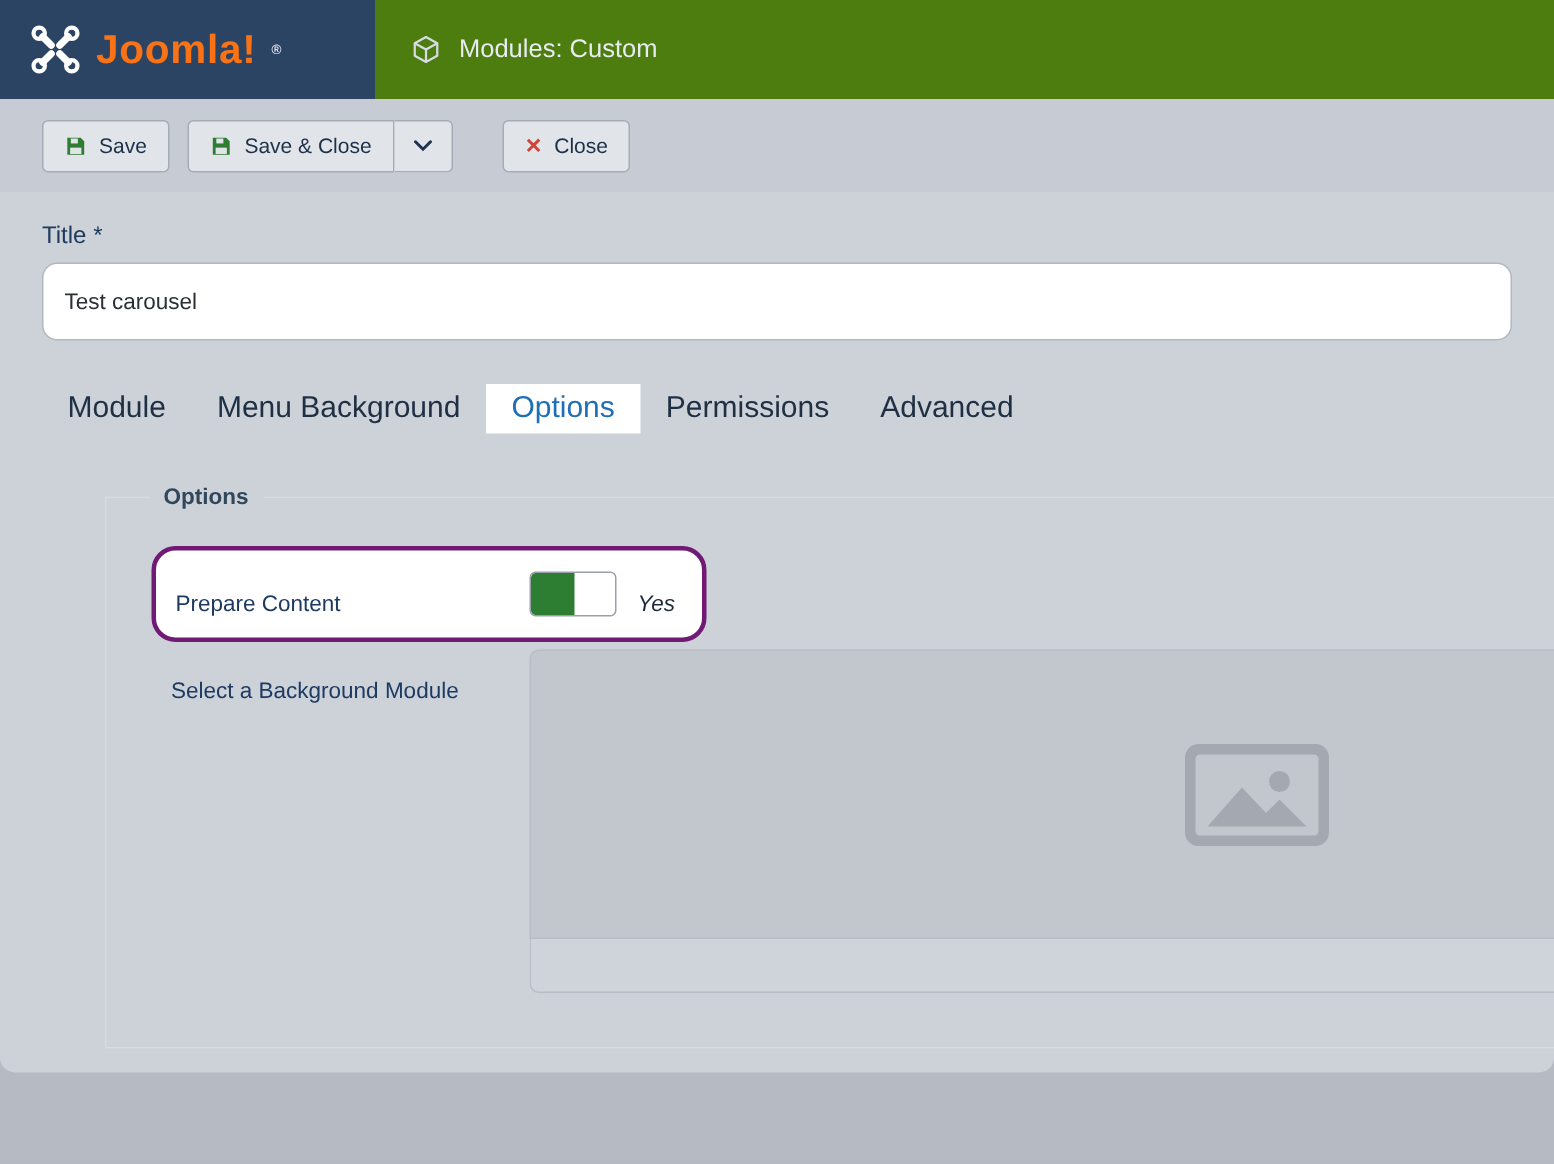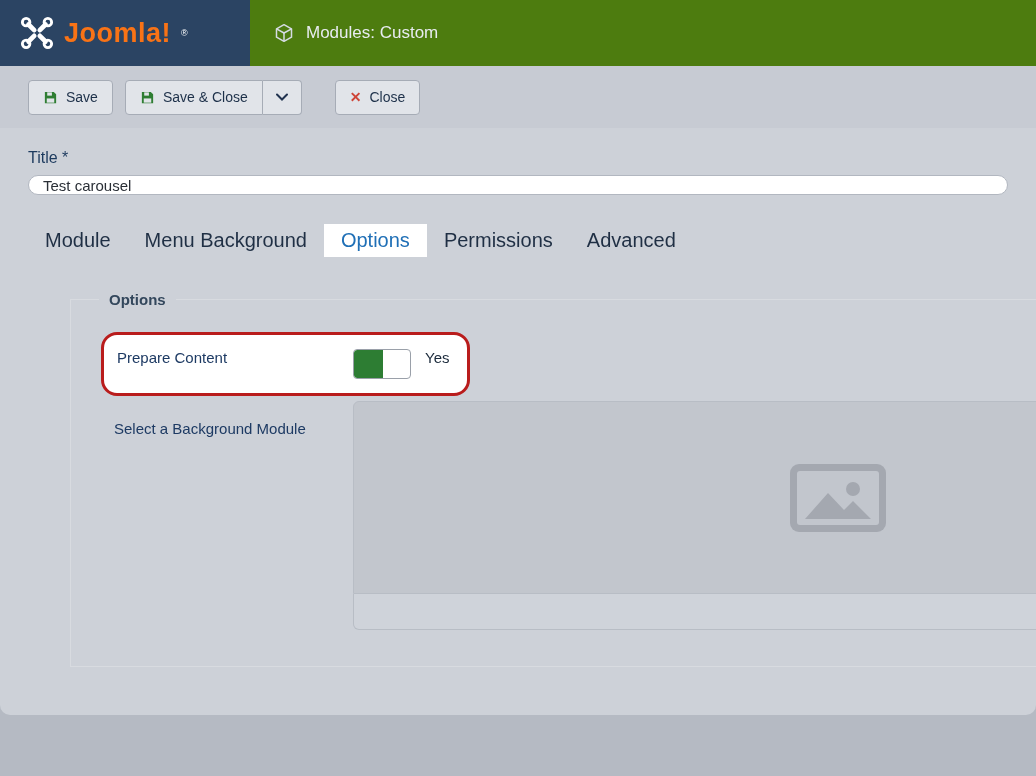--- a/index.html
+++ b/index.html
@@ -43,21 +43,21 @@
   .x-glyph { color:#ce4437; font-size:14px; font-weight:700; }
 
   
   .content {
     background:#cdd1d8; height:587px; width:100%;
     border-radius:0 0 10px 10px; overflow:hidden;
   }
   .title-block { padding:21px 28px 0 28px; }
   .field-label { color:#1c3a5e; font-size:16px; }
   .title-input {
-    display:block; margin-top:8px; width:980px; height:20px;
+    display:block; margin-top:8px; width:980px; height:52px;
     background:#ffffff; border:1px solid #b2b7c0; border-radius:10px;
     padding:0 14px; font-size:15px; color:#2a2f36;
     font-family:"Liberation Sans", sans-serif;
   }
 
   
   .tabs { display:flex; margin:29px 0 0 28px; }
   .tab {
     padding:0 17px; height:33px; display:flex; align-items:center;
     font-size:20px; font-weight:400; color:#1f2f44; cursor:pointer;
@@ -70,33 +70,33 @@
     border:1px solid #d8dbe0; border-right:none;
     padding:0 0 36px 0;
   }
   legend.options-legend {
     margin-left:28px; padding:0 10px;
     font-size:15px; font-weight:700; color:#33475c;
   }
   .row-label { color:#1d3a63; font-size:15px; }
 
   .highlight-row {
-    display:inline-flex; align-items:flex-start;
+    display:inline-flex; align-items:flex-end;
     margin:24px 0 0 30px;
-    background:#ffffff; border:3px solid #b91c1c; border-radius:16px;
+    background:#ffffff; border:3px solid #701a75; border-radius:16px;
     padding:14px 18px 14px 13px;
   }
   .highlight-row .row-label { width:236px; }
   .toggle {
     width:58px; height:30px; background:#ffffff;
     border:1px solid #9aa0a9; border-radius:4px; cursor:pointer;
     display:flex; overflow:hidden;
   }
   .toggle-on { width:29px; height:100%; background:#2d7d33; border-radius:3px 0 0 3px; }
-  .toggle-value { margin-left:14px; color:#1b2a3b; font-size:15px; }
+  .toggle-value { margin-left:14px; color:#1b2a3b; font-size:15px;font-style:italic; }
 
   .media-row { display:flex; margin:5px 0 0 43px; }
   .media-row .row-label { width:239px; padding-top:19px; }
   .media-field { width:970px; }
   .media-preview {
     height:193px; background:#c2c6cd; border:1px solid #b8bdc5;
     border-radius:6px 6px 0 0;
     display:flex; align-items:center; justify-content:center; cursor:pointer;
   }
   .media-input {

